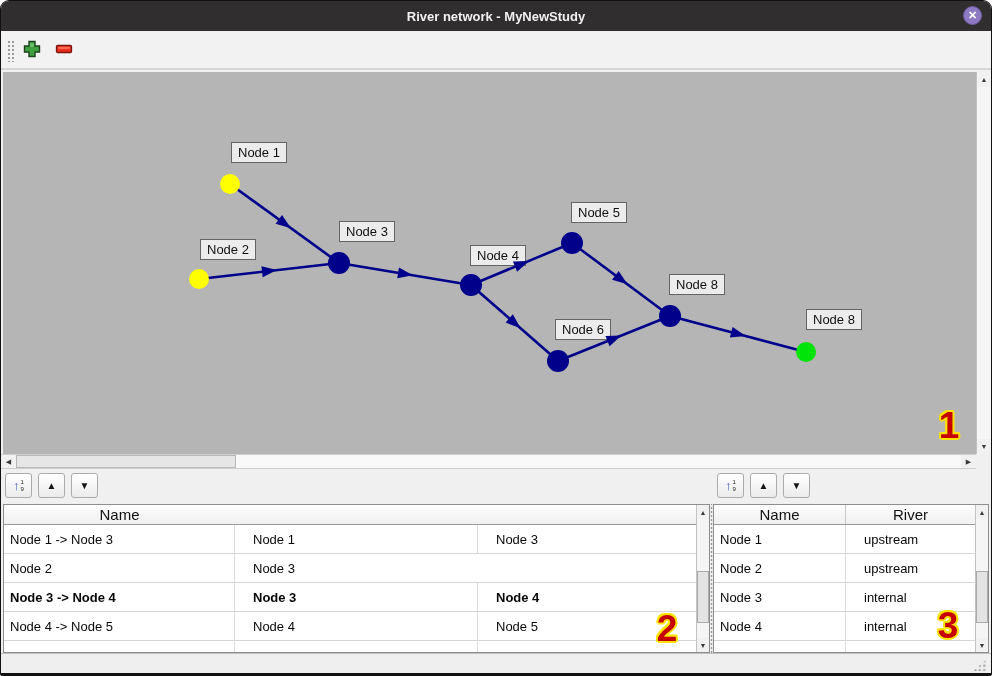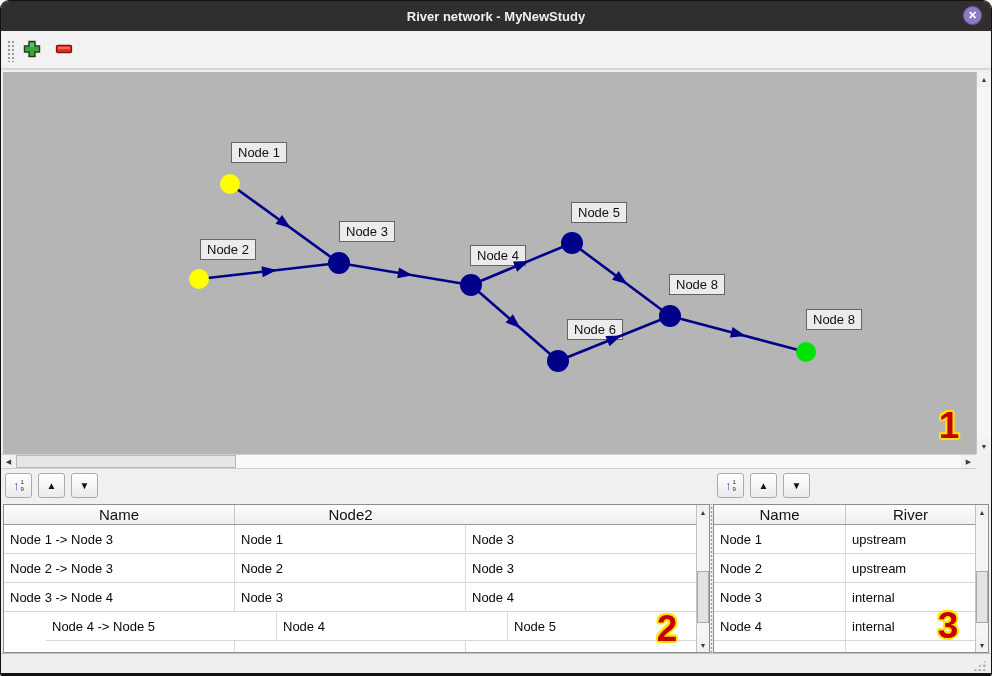--- a/index.html
+++ b/index.html
@@ -56,21 +56,21 @@
   
   .tbl{position:absolute;top:503px;height:149px;background:#fff;border:1px solid #8e8e8e;}
   .tbl.left{left:2px;width:707px;}
   .tbl.right{left:712px;width:276px;}
   .tbl-content{position:absolute;left:0;top:0;right:13px;bottom:0;overflow:hidden;}
   .thead{display:grid;height:20px;background:linear-gradient(#fdfdfd,#f0f0f0);
     border-bottom:1px solid #999;}
   .th{display:flex;align-items:center;justify-content:center;font-size:15px;
     border-right:1px solid #c6c6c6;}
   .th:last-child{border-right:none;}
-  .trow{display:grid;height:29px;border-bottom:1px solid #d6d6d6;background:#fff;}
+  .trow{display:grid;height:29px;border-bottom:1px solid #d6d6d6;background:#fff;gap:12px;}
   .trow.partial{height:12px;border-bottom:none;}
   .td{display:flex;align-items:center;padding-left:6px;font-size:13px;color:#080808;
     border-right:1px solid #dadada;white-space:nowrap;overflow:hidden;}
   .td:last-child{border-right:none;}
   .tbl-scroll{position:absolute;right:0;top:0;bottom:0;width:13px;background:#f5f5f5;
     border-left:1px solid #c2c2c2;}
   .tbl-scroll .sb-btn{left:0;width:12px;height:14px;}
   .tbl-scroll .sb-up{top:0;} .tbl-scroll .sb-down{bottom:0;}
   .t-thumb{position:absolute;left:0;top:66px;width:12px;height:52px;background:#e3e3e3;
     border:1px solid #ababab;cursor:pointer;}
@@ -146,21 +146,21 @@
         <circle cx="569" cy="171" r="11" fill="#00008b"></circle>
         <circle cx="555" cy="289" r="11" fill="#00008b"></circle>
         <circle cx="667" cy="244" r="11" fill="#00008b"></circle>
         <circle cx="803" cy="280" r="10" fill="#00e40a"></circle>
       </svg>
   <div class="node-label" style="left: 228px; top: 70px;">Node 1</div>
       <div class="node-label" style="left: 197px; top: 167px;">Node 2</div>
       <div class="node-label" style="left: 336px; top: 149px;">Node 3</div>
       <div class="node-label" style="left: 467px; top: 173px;">Node 4</div>
       <div class="node-label" style="left: 568px; top: 130px;">Node 5</div>
-      <div class="node-label" style="left: 564px; top: 247px;">Node 6</div>
+      <div class="node-label" style="left: 552px; top: 247px;">Node 6</div>
       <div class="node-label" style="left: 666px; top: 202px;">Node 8</div>
       <div class="node-label" style="left: 803px; top: 237px;">Node 8</div>
     </div>
 
   <div class="vscroll">
     <button class="sb-btn sb-up">▲</button>
     <button class="sb-btn sb-down">▼</button>
   </div>
   <div class="hscroll">
     <button class="sb-btn sb-left">◀</button>
@@ -200,38 +200,36 @@
     </button>
     <button class="sq-btn">
       <span class="tri">▼</span>
     </button>
   </div>
 
   <div class="tbl left">
     <div class="tbl-content">
         <div class="thead" style="grid-template-columns: 231px 231px 1fr;">
           <div class="th">Name</div>
-          <div class="th">Node2</div>
         </div>
         <div class="trow" style="grid-template-columns: 231px 231px 1fr;">
           <div class="td">Node 1 -&gt; Node 3</div>
           <div class="td">Node 1</div>
           <div class="td">Node 3</div>
         </div>
         <div class="trow" style="grid-template-columns: 231px 231px 1fr;">
-          <div class="td">Node 2 -&gt; Node 3</div>
           <div class="td">Node 2</div>
           <div class="td">Node 3</div>
         </div>
+        <div class="trow" style="grid-template-columns: 231px 231px 1fr; font-weight: bold;">
+          <div class="td">Node 3 -&gt; Node 4</div>
+          <div class="td">Node 3</div>
+          <div class="td">Node 4</div>
+        </div>
         <div class="trow" style="grid-template-columns: 231px 231px 1fr;">
-          <div class="td">Node 3 -&gt; Node 4</div>
-          <div class="td">Node 3</div>
-          <div class="td">Node 4</div>
-        </div>
-        <div class="trow" style="grid-template-columns: 231px 231px 1fr; margin-left: 42px;">
           <div class="td">Node 4 -&gt; Node 5</div>
           <div class="td">Node 4</div>
           <div class="td">Node 5</div>
         </div>
         <div class="trow partial" style="grid-template-columns: 231px 231px 1fr;">
           <div class="td"></div>
           <div class="td"></div>
           <div class="td"></div>
         </div>
       </div>

